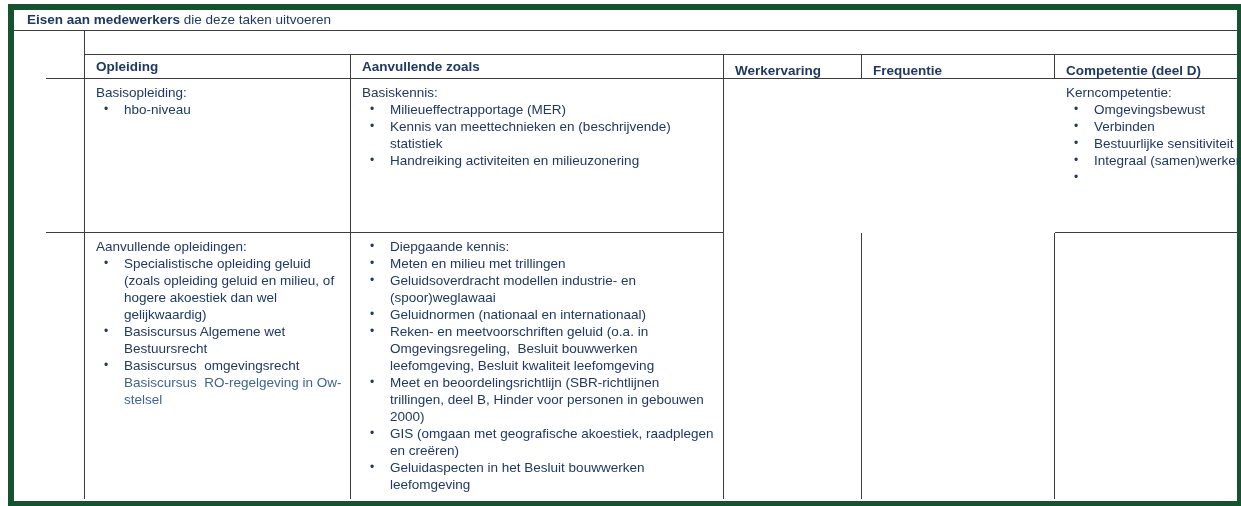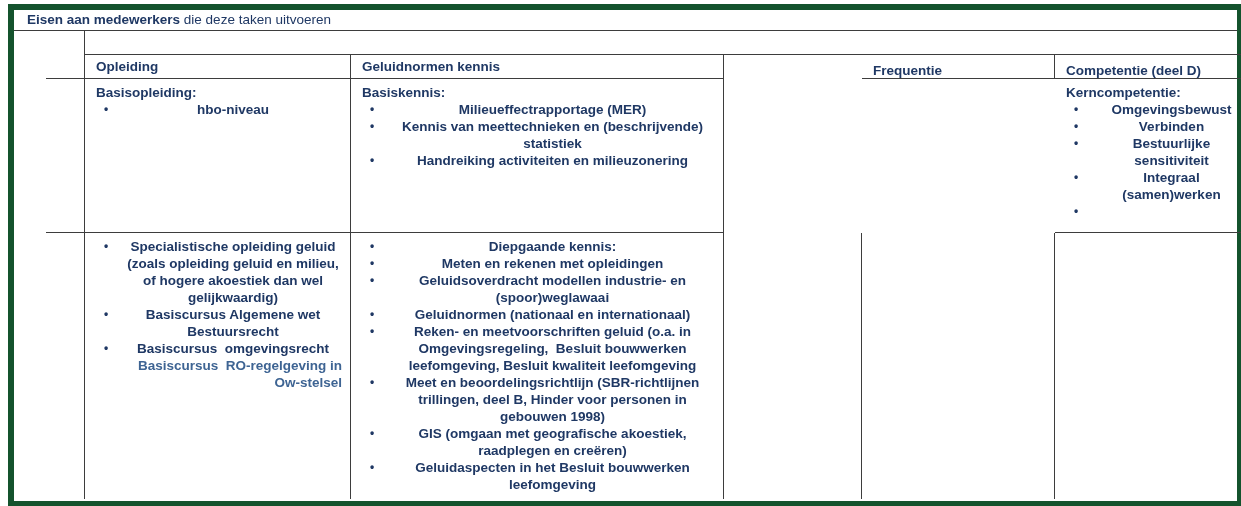--- a/index.html
+++ b/index.html
@@ -6,54 +6,55 @@
   .page{position:relative;width:1241px;height:506px;background:#ffffff;
         font-family:"Liberation Sans",sans-serif;color:#1F3864;overflow:hidden;}
   .tbl{position:absolute;left:8px;top:4px;width:1223px;height:491px;
        border:6px solid #14532d;background:#ffffff;}
   .title-row{height:19px;border-bottom:1px solid #3d3d3d;
              padding:1px 0 0 13px;font-size:13.5px;line-height:17px;white-space:pre;}
   .title-bold{font-weight:bold;}
   .body{display:grid;width:100%;height:468px;
         grid-template-columns:39px 266px 373px 138px 193px 1fr;
         grid-template-rows:24px 24px 154px 1fr;padding-left:32px;}
-  .cell{box-sizing:border-box;overflow:hidden;font-size:13.5px;line-height:17px;font-weight:bold;}
+  .cell{box-sizing:border-box;overflow:hidden;font-size:13.5px;line-height:17px;}
   .br{border-right:1px solid #3d3d3d;}
   .bb{border-bottom:1px solid #3d3d3d;}
   .hdr{font-weight:bold;font-size:13.5px;padding-left:11px;}
   .hdr-top{padding-top:3px;}
   .hdr-low{padding-top:7px;}
   .c-narrowtop{grid-column:1;grid-row:1/3;}
   .c-blank{grid-column:2/7;grid-row:1;}
   .content{padding:5px 8px 0 11px;}
   .tightright{padding-right:20px;}
   .heading{display:block;white-space:pre-wrap;}
   .li{display:flex;align-items:flex-start;padding-left:8px;}
   .li .b{flex:none;width:20px;font-size:12px;}
-  .li .t{flex:1;white-space:pre-wrap;text-align:center;}
-  .cont{padding-left:8px;display:flex;text-align:right;}
+  .li .t{flex:1;white-space:pre-wrap;}
+  .cont{padding-left:8px;display:flex;}
   .cont .b{flex:none;width:20px;}
   .cont .t{flex:1;white-space:pre-wrap;color:#3E6493;}
 </style>
 </head>
 <body>
 
 <div class="page">
   <div class="tbl">
 
     <div class="title-row"><span class="title-bold">Eisen aan medewerkers</span><span> die deze taken uitvoeren</span></div>
 
     <div class="body">
 
       <div class="cell br bb c-narrowtop"></div>
 
       <div class="cell bb c-blank"></div>
 
       <div class="cell br bb hdr hdr-top" style="grid-column:2;grid-row:2">Opleiding</div>
-      <div class="cell br bb hdr hdr-top" style="grid-column:3;grid-row:2">Geluidnormen kennis</div>
+      <div class="cell br bb hdr hdr-top" style="grid-column:3;grid-row:2">Aanvullende zoals</div>
+      <div class="cell br bb hdr hdr-low" style="grid-column:4;grid-row:2">Werkervaring</div>
       <div class="cell br bb hdr hdr-low" style="grid-column:5;grid-row:2">Frequentie</div>
       <div class="cell bb hdr hdr-low" style="grid-column:6;grid-row:2">Competentie (deel D)</div>
 
       <div class="cell br bb" style="grid-column:1;grid-row:3"></div>
 
       <div class="cell br bb" style="grid-column:2;grid-row:3">
         <div class="content">
           <span class="heading">Basisopleiding:</span>
           <div>
               <div class="li">
@@ -110,20 +111,21 @@
                 <span class="b">•</span>
               </div>
             </div>
         </div>
       </div>
 
       <div class="cell br" style="grid-column:1;grid-row:4"></div>
 
       <div class="cell br" style="grid-column:2;grid-row:4">
         <div class="content">
+          <span class="heading">Aanvullende opleidingen:</span>
           <div>
               <div class="li">
                 <span class="b">•</span>
                 <span class="t">Specialistische opleiding geluid (zoals opleiding geluid en milieu, of hogere akoestiek dan wel gelijkwaardig)</span>
               </div>
               <div class="li">
                 <span class="b">•</span>
                 <span class="t">Basiscursus Algemene wet Bestuursrecht</span>
               </div>
               <div class="li">
@@ -140,37 +142,37 @@
 
       <div class="cell br" style="grid-column:3;grid-row:4">
         <div class="content">
           <div>
               <div class="li">
                 <span class="b">•</span>
                 <span class="t">Diepgaande kennis:</span>
               </div>
               <div class="li">
                 <span class="b">•</span>
-                <span class="t">Meten en rekenen met opleidingen</span>
+                <span class="t">Meten en milieu met trillingen</span>
               </div>
               <div class="li">
                 <span class="b">•</span>
                 <span class="t">Geluidsoverdracht modellen industrie- en (spoor)weglawaai</span>
               </div>
               <div class="li">
                 <span class="b">•</span>
                 <span class="t">Geluidnormen (nationaal en internationaal)</span>
               </div>
               <div class="li">
                 <span class="b">•</span>
                 <span class="t">Reken- en meetvoorschriften geluid (o.a. in Omgevingsregeling,  Besluit bouwwerken leefomgeving, Besluit kwaliteit leefomgeving</span>
               </div>
               <div class="li">
                 <span class="b">•</span>
-                <span class="t">Meet en beoordelingsrichtlijn (SBR-richtlijnen trillingen, deel B, Hinder voor personen in gebouwen 1998)</span>
+                <span class="t">Meet en beoordelingsrichtlijn (SBR-richtlijnen trillingen, deel B, Hinder voor personen in gebouwen 2000)</span>
               </div>
               <div class="li">
                 <span class="b">•</span>
                 <span class="t">GIS (omgaan met geografische akoestiek, raadplegen en creëren)</span>
               </div>
               <div class="li">
                 <span class="b">•</span>
                 <span class="t">Geluidaspecten in het Besluit bouwwerken leefomgeving</span>
               </div>
             </div>

